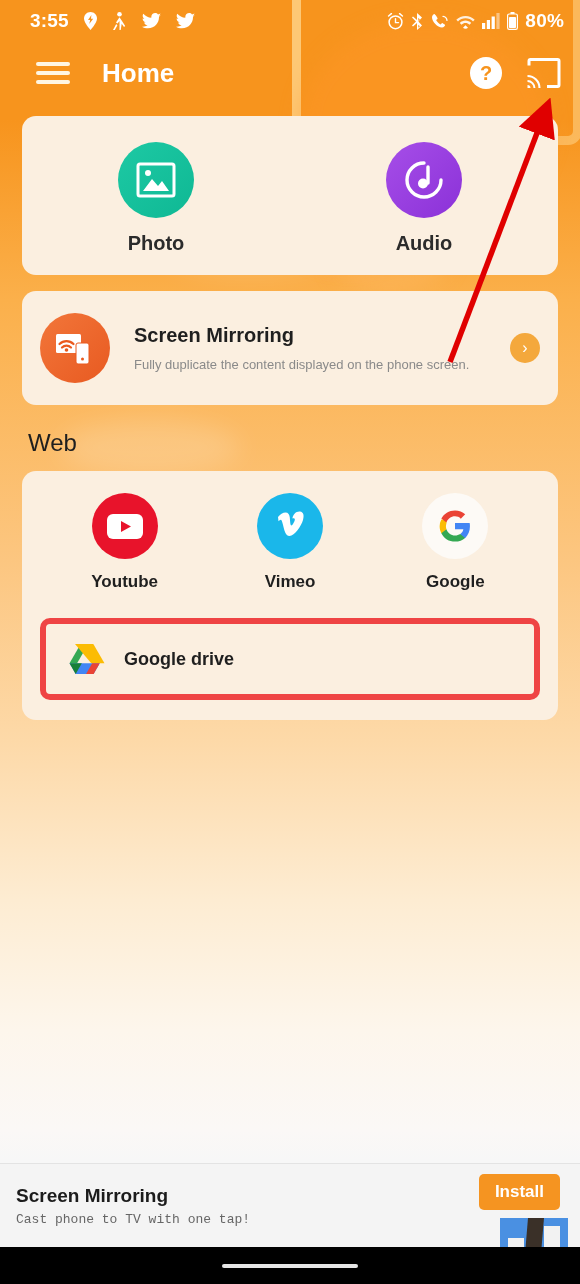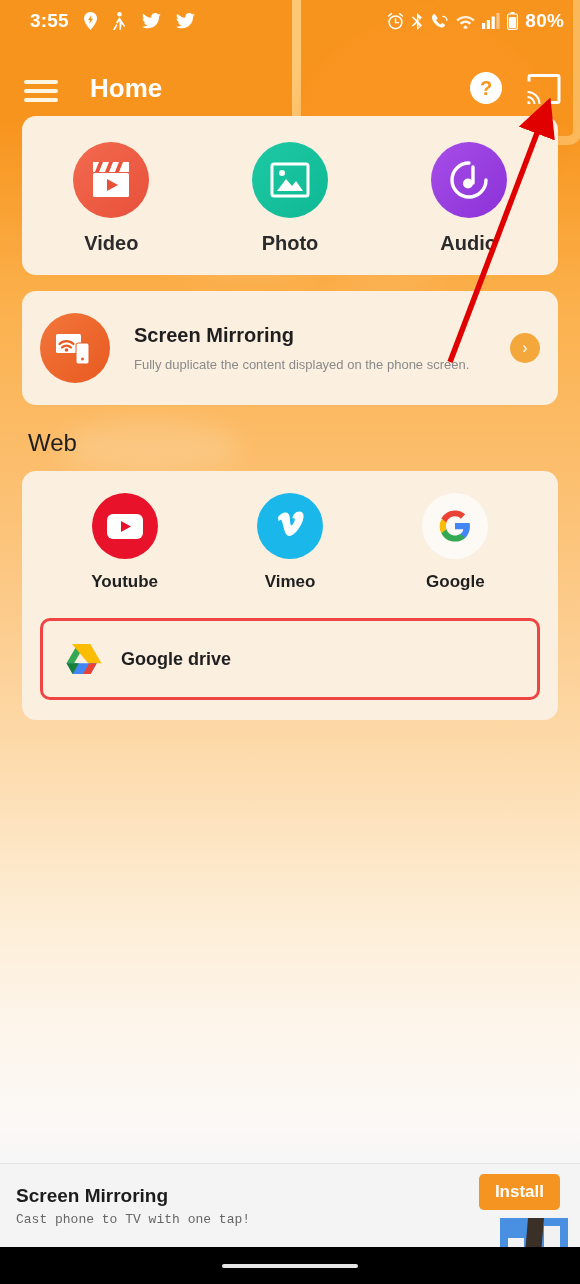--- a/index.html
+++ b/index.html
@@ -77,22 +77,22 @@
   }
   .status-left, .status-right { display: flex; align-items: center; gap: 15px; }
   .status-right { gap: 7px; }
   .sb-ico { display: block; }
 
   
   .app-bar {
     position: relative;
     height: 62px;
     display: flex;
-    align-items: flex-end;
-    padding: 0 18px 0 24px;
+    align-items: center;
+    padding: 0 18px 0 36px;
   }
   .hamburger { width: 34px; height: 26px; display: flex; flex-direction: column; justify-content: space-between; padding: 2px 0; cursor: pointer; }
   .hamburger span { display: block; height: 4px; border-radius: 2px; background: #fff6e2; }
   .app-title {
     margin-left: 32px;
     color: #ffffff;
     font-size: 26px;
     font-weight: bold;
   }
   .app-bar-spacer { flex: 1; }
@@ -169,21 +169,21 @@
   .c-youtube { background: #e8132b; }
   .c-vimeo   { background: #1ab7ea; }
   .c-google  { background: #fdfaf6; }
   .c-more    { background: #f7941d; }
   .web-label { font-size: 17px; font-weight: bold; color: #1f1f1f; }
 
   .chip-row { display: flex; gap: 16px; padding: 26px 18px 0 18px; }
   .chip {
     flex: 1;
     height: 82px;
-    border: 3px solid #ef4444;
+    border: 6px solid #ef4444;
     border-radius: 10px;
     display: flex; align-items: center;
     padding-left: 22px;
     gap: 18px;
     cursor: pointer;
   }
   .chip-label { font-size: 18px; font-weight: bold; color: #1f1f1f; }
 
   
   .annotation { position: absolute; inset: 0; pointer-events: none; }
@@ -321,31 +321,20 @@
     <svg class="cast-btn" viewBox="0 0 24 20">
       <path d="M21 0H3a2 2 0 0 0-2 2v3h2V2h18v16h-7v2h7a2 2 0 0 0 2-2V2a2 2 0 0 0-2-2z" fill="#fff"></path>
       <path d="M1 18v2h2a2 2 0 0 0-2-2zm0-3.3V16a4 4 0 0 1 4 4h1.3A5.3 5.3 0 0 0 1 14.7zm0-3.4v1.4A7.3 7.3 0 0 1 8.3 20h1.4A8.7 8.7 0 0 0 1 11.3z" fill="#fff"></path>
     </svg>
   </div>
 
   <div class="content">
 
     <div class="card media-card">
 
-      <div class="media-item">
-        <div class="media-circle c-video">
-          <svg width="42" height="38" viewBox="0 0 42 38">
-            <path d="M3 1h36v10H3z" fill="#fff"></path>
-            <path d="M9 1 5 11h4l4-10zM19 1l-4 10h4l4-10zM29 1l-4 10h4l4-10z" fill="#e8503a"></path>
-            <rect x="3" y="12" width="36" height="24" rx="1.5" fill="#fff"></rect>
-            <path d="M17 18l11 6-11 6z" fill="#e8503a"></path>
-          </svg>
-        </div>
-        <div class="media-label">Video</div>
-      </div>
 
       <div class="media-item">
         <div class="media-circle c-photo">
           <svg width="40" height="38" viewBox="0 0 40 38">
             <rect x="2" y="3" width="36" height="32" rx="2" fill="none" stroke="#fff" stroke-width="3"></rect>
             <path d="M7 30l9-12 6 7 4-5 7 10z" fill="#fff"></path>
             <circle cx="12" cy="12" r="3" fill="#fff"></circle>
           </svg>
         </div>
         <div class="media-label">Photo</div>

